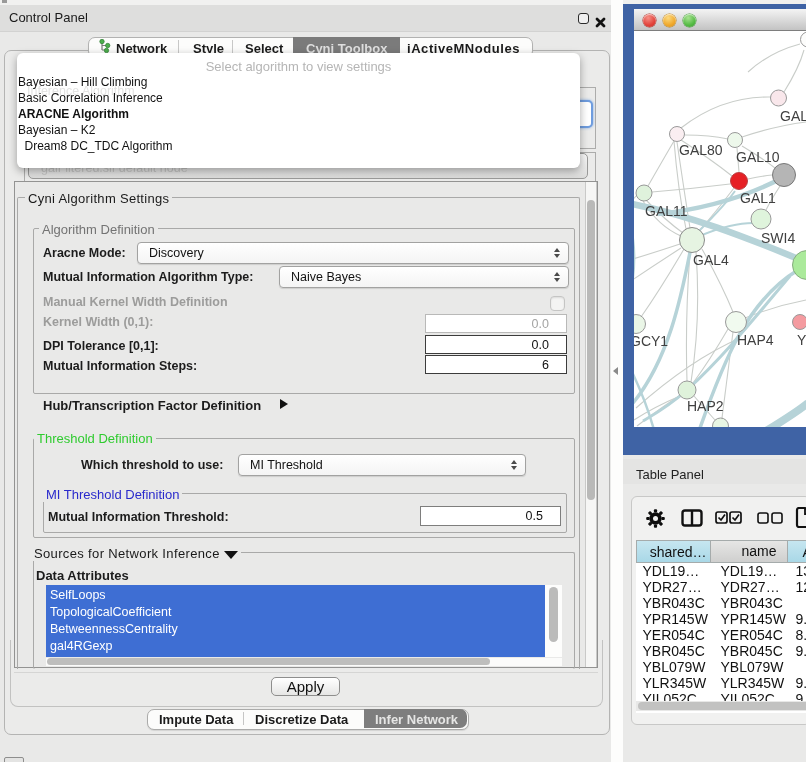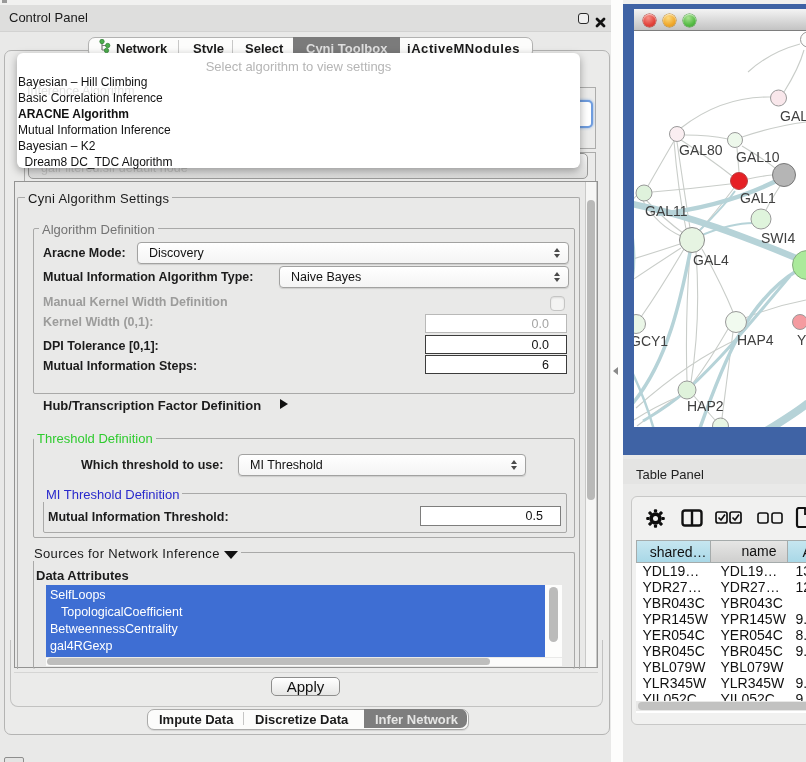--- a/index.html
+++ b/index.html
@@ -63,21 +63,20 @@
      <div class="abs" style="left:12px;top:7px;font-size:12.5px;color:#C6C6C5;">galFiltered.sif default node</div>
   </div>
 
   <div class="abs" style="left:17px;top:53px;width:563px;height:115px;background:#FFFFFF;border-radius:6px;box-shadow:0 3px 9px rgba(0,0,0,0.35);">
     <div class="abs" style="left:0;top:6px;width:563px;text-align:center;font-size:13px;color:#B5B5B5;">Select algorithm to view settings</div>
     <div class="abs" style="left:10px;top:31px;font-size:12.5px;color:#E3E3E2;">Inference Algorithm</div>
     <div class="abs" style="left:0.5px;top:21px;width:554px;font-size:12px;color:#111;line-height:16px;">
       <div style="padding-left:0.5px;">Bayesian – Hill Climbing</div>
       <div style="padding-left:0.5px;">Basic Correlation Inference</div>
       <div style="padding-left:0.5px;font-weight:bold;">ARACNE Algorithm</div>
-      <div style="padding-left:0.5px;">Mutual Information Inference</div>
       <div style="padding-left:0.5px;">Bayesian – K2</div>
       <div style="padding-left:7px;">Dream8 DC_TDC Algorithm</div>
     </div>
   </div>
 
   <div class="abs" style="left:14px;top:181px;width:584px;height:487px;border:1px solid #939392;background:#E9E9E8;box-sizing:border-box;"></div>
 
   <div class="abs" style="left:585px;top:182px;width:12px;height:485px;background:#F6F6F5;border-left:1px solid #C9C9C8;border-right:1px solid #C9C9C8;box-sizing:border-box;"></div>
   <div class="abs" style="left:587px;top:200px;width:8px;height:300px;background:#B9B9B8;border-radius:4px;"></div>
 
@@ -122,21 +121,21 @@
   <div class="lbl abs" style="left:48px;top:510px;">Mutual Information Threshold:</div>
   <div class="tf" style="left:420px;top:506px;width:141px;height:20px;border:1px solid #7E7E7D;line-height:19px;">0.5</div>
 
   <div class="grp" style="left:33px;top:552px;width:540px;height:116px;border-bottom:none;"></div>
   <div class="gl" style="left:31px;top:546px;color:#1A1A1A;letter-spacing:0.35px;">Sources for Network Inference <span style="display:inline-block;width:0;height:0;border-left:7px solid transparent;border-right:7px solid transparent;border-top:8.5px solid #111;vertical-align:-1px;"></span></div>
   <div class="lbl abs" style="left:36px;top:568px;font-size:13px;">Data Attributes</div>
 
   <div class="abs" style="left:46px;top:585px;width:516px;height:71.5px;background:#FDFDFC;"></div>
   <div class="abs" style="left:46px;top:585px;width:499px;height:71.5px;background:#3E6ED3;color:#FFF;font-size:12.5px;line-height:17px;overflow:hidden;">
     <div style="padding:2px 0 0 4px;">SelfLoops</div>
-    <div style="padding-left:15px;">TopologicalCoefficient</div>
+    <div style="padding-left:4px;">TopologicalCoefficient</div>
     <div style="padding-left:4px;">BetweennessCentrality</div>
     <div style="padding-left:4px;">gal4RGexp</div>
   </div>
   <div class="abs" style="left:549px;top:587px;width:9px;height:55px;background:#BBBBBA;border-radius:4.5px;"></div>
   <div class="abs" style="left:46px;top:657.5px;width:516px;height:8px;background:#FBFBFA;"></div>
   <div class="abs" style="left:47px;top:658px;width:443px;height:7px;background:#BEBEBD;border-radius:3.5px;"></div>
 
   <div class="abs" style="left:14px;top:672px;width:584px;height:1px;background:#D5D5D4;"></div>
   <div class="abs" style="left:10px;top:640px;width:591px;height:66px;border:1px solid #C2C2C1;border-top:none;border-radius:0 0 8px 8px;"></div>
   <div class="abs" style="left:271px;top:677px;width:67px;height:17px;background:linear-gradient(#FFFFFF,#E6E6E5);border:1px solid #8E8E8D;border-radius:5px;text-align:center;font-size:15px;color:#111;line-height:17px;">Apply</div>

